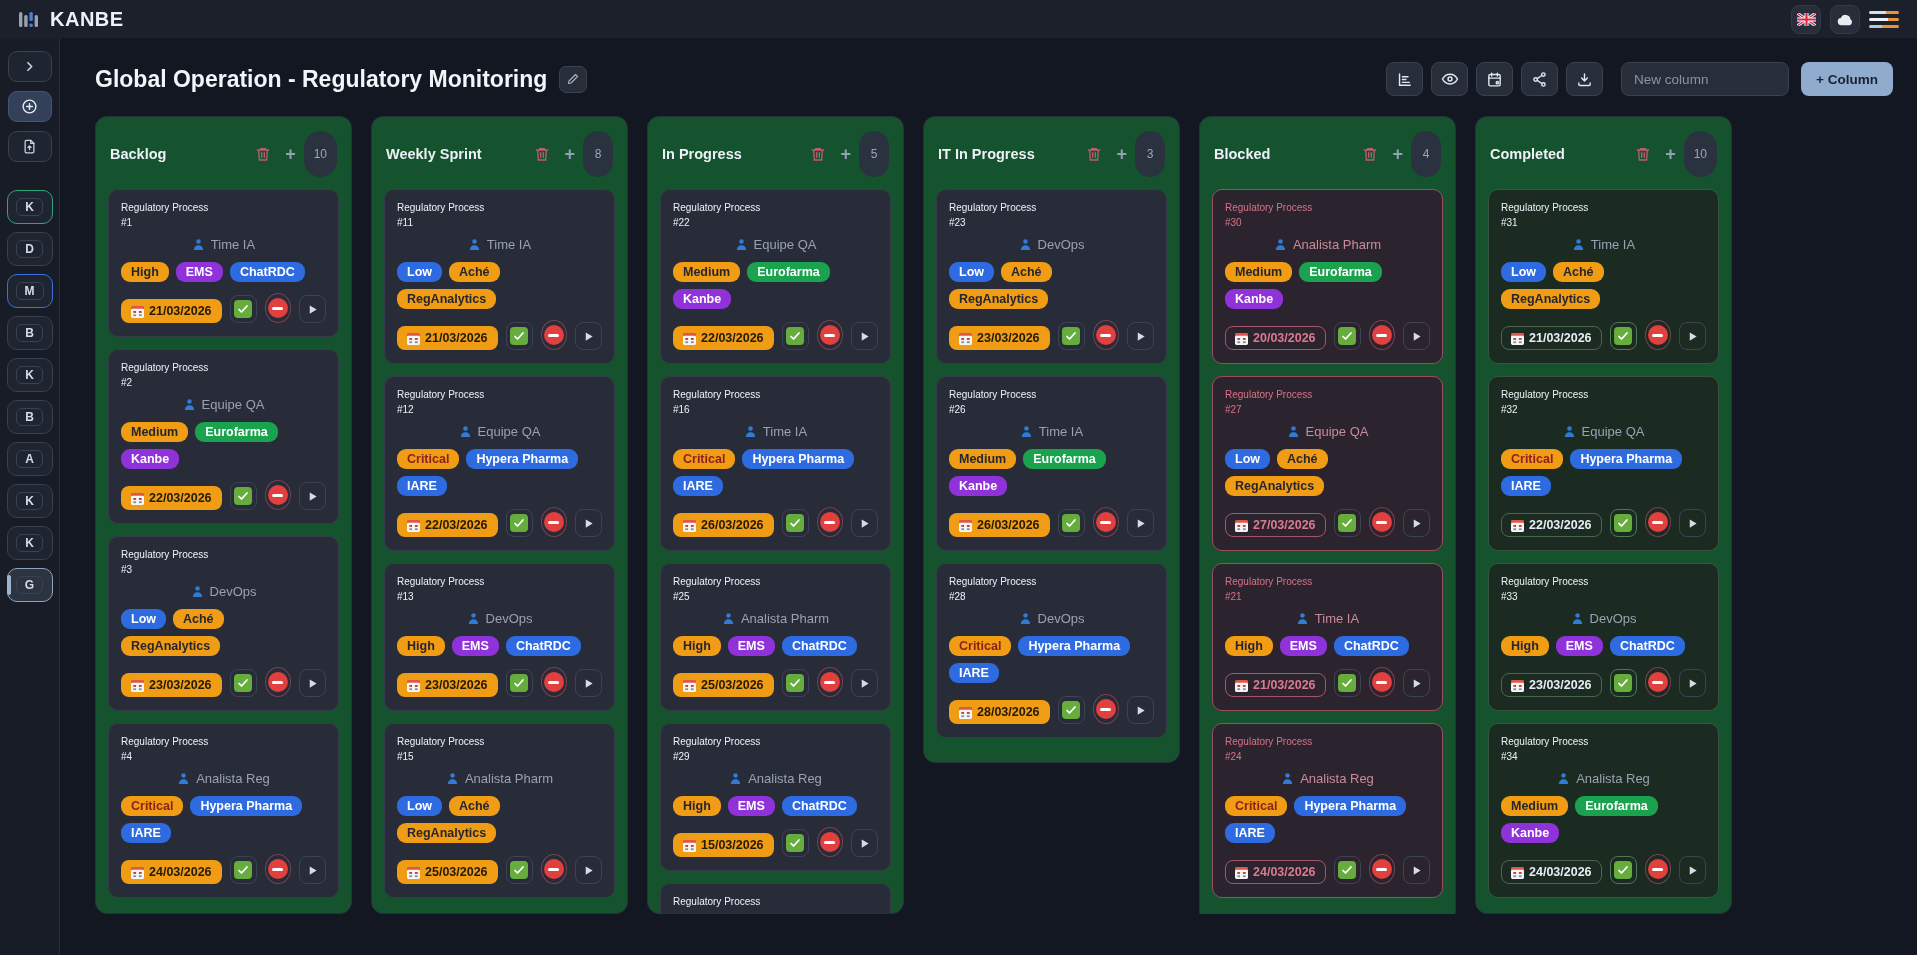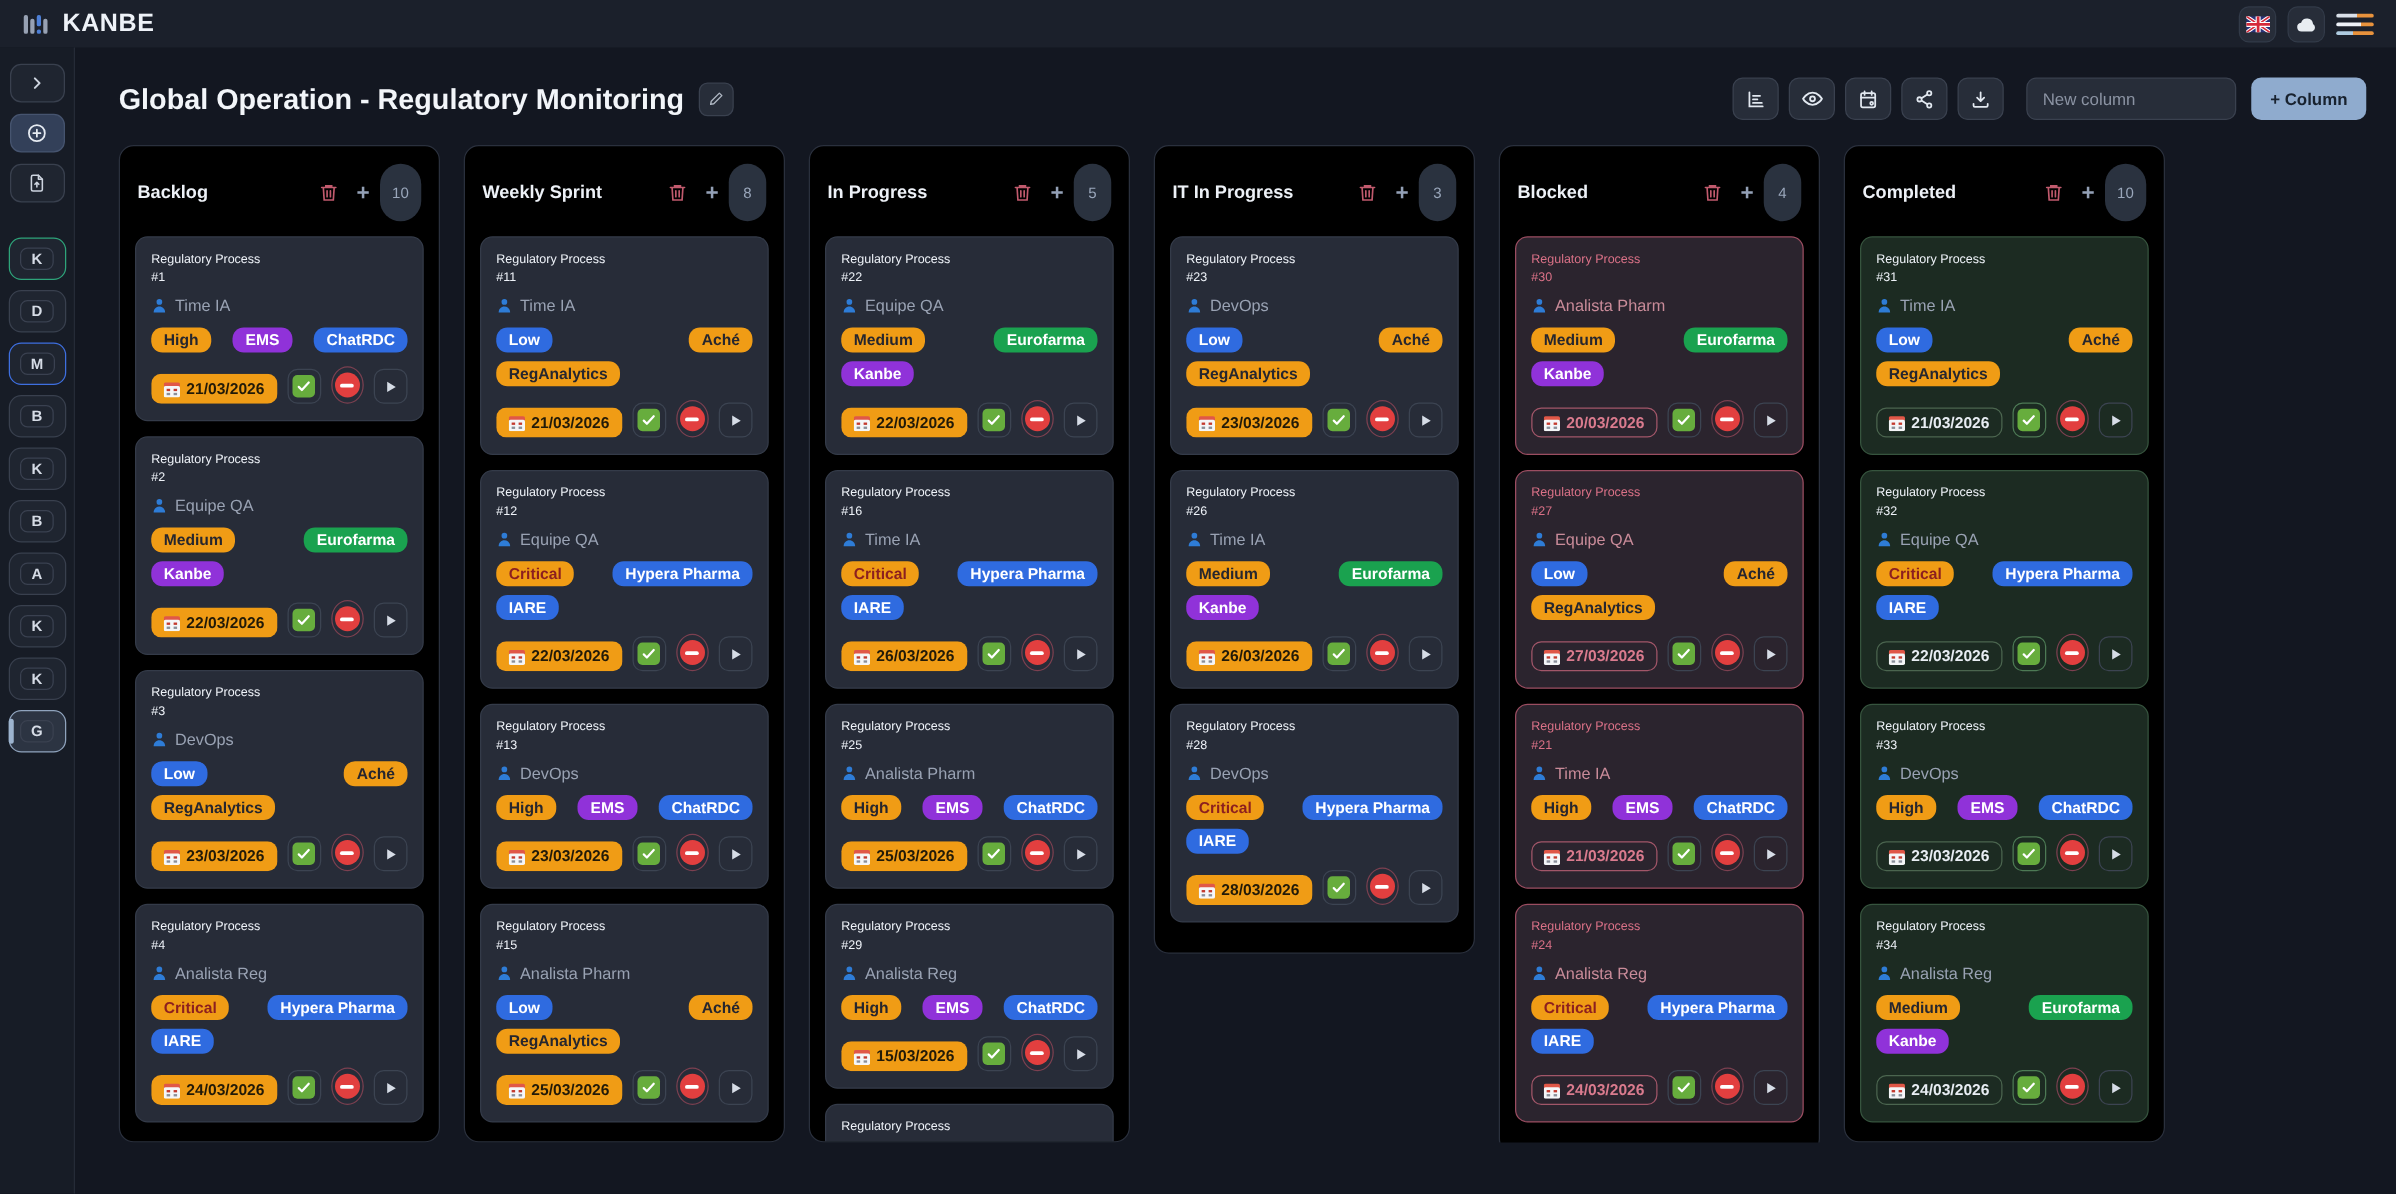--- a/index.html
+++ b/index.html
@@ -37,35 +37,35 @@
   .page-title { color:#f2f5f9; font-size:23px; font-weight:bold; }
   .edit-btn { width:28px; height:27px; background:#272d39; border:1px solid #3a414f; border-radius:7px; display:flex; align-items:center; justify-content:center; cursor:pointer; color:#aeb6c2; }
   .toolbar { display:flex; align-items:center; gap:8px; }
   .tb-btn { width:37px; height:34px; background:#272d39; border:1px solid #3a414f; border-radius:8px; color:#e2e8f0; display:flex; align-items:center; justify-content:center; cursor:pointer; }
   .new-col-input { width:168px; height:34px; background:#272d39; border:1px solid #3a414f; border-radius:8px; color:#e2e8f0; padding:1px 12px; font-size:13.5px; margin-left:10px; font-family:"Liberation Sans",sans-serif; }
   .new-col-input::placeholder { color:#8b93a3; }
   .add-col-btn { height:34px; background:#8fabce; color:#18222f; font-weight:bold; font-size:13.5px; border:none; border-radius:8px; padding:0 15px; margin-left:4px; cursor:pointer; font-family:"Liberation Sans",sans-serif; }
 
   
   .board { display:flex; gap:19px; padding:0 24px 0 35px; height:798px; overflow:hidden; align-items:flex-start; }
-  .column { width:257px; min-width:257px; background:#000000; border:1px solid #2a303d; border-radius:12px; padding:12px; }
+  .column { width:257px; min-width:257px; background:#14532d; border:1px solid #2a303d; border-radius:12px; padding:12px; }
   .column--tall { height:100%; overflow:hidden; }
   .col-head { display:flex; align-items:center; padding:2px 2px 0; margin-bottom:12px; }
   .col-title { flex:1; font-size:14.5px; font-weight:bold; color:#edf1f7; }
   .icon-btn { background:none; border:none; cursor:pointer; display:flex; align-items:center; justify-content:center; }
   .col-trash { color:#c15a6d; }
   .col-add { color:#93a0b6; font-size:18px; font-weight:bold; margin:0 8px 0 14px; line-height:1; }
   .col-count { background:#2a323f; color:#9aa7bb; border-radius:999px; padding:16px 10px; font-size:12px; min-width:30px; text-align:center; }
 
   
   .card { background:#272c38; border:1px solid #343b49; border-radius:10px; padding:11px 12px 13px; margin-bottom:12px; cursor:grab; }
   .card-title { font-size:10px; font-weight:normal; color:#eef2f8; line-height:1.45; }
-  .card-assignee { display:flex; align-items:center; gap:6px; margin-top:7px; color:#99a2b3; font-size:13px; }
+  .card-assignee { display:flex; align-items:center; gap:6px; margin-top:7px; color:#99a2b3; font-size:13px;justify-content:center; }
   .card-assignee svg { color:#2e7cd6; flex:none; }
-  .tags { display:flex; flex-wrap:wrap; gap:7px; margin-top:10px;justify-content:space-between; }
+  .tags { display:flex; flex-wrap:wrap; gap:7px; margin-top:10px; }
   .tag { border-radius:9px; padding:3px 10px; font-size:12.5px; font-weight:bold; }
   .tag-amber { background:#f09c15; color:#26262e; }
   .tag-amber-crit { background:#f09c15; color:#8c1f1f; }
   .tag-blue { background:#2f6be0; color:#fff; }
   .tag-purple { background:#9032d9; color:#fff; }
   .tag-green { background:#1aa24f; color:#fff; }
   .card-foot { display:flex; align-items:flex-end; gap:8px; margin-top:11px; }
   .date { display:flex; align-items:center; gap:5px; border-radius:8px; padding:4px 9px; font-size:12.5px; font-weight:bold; background:#f09c15; color:#221a08; border:1px solid transparent; cursor:pointer; }
   .act { width:31px; height:28px; display:flex; align-items:center; justify-content:center; background:transparent; border:1px solid #3c4452; border-radius:8px; cursor:pointer; }
   .act-check em { width:18px; height:18px; background:#67ad3d; border-radius:4px; display:flex; align-items:center; justify-content:center; }

